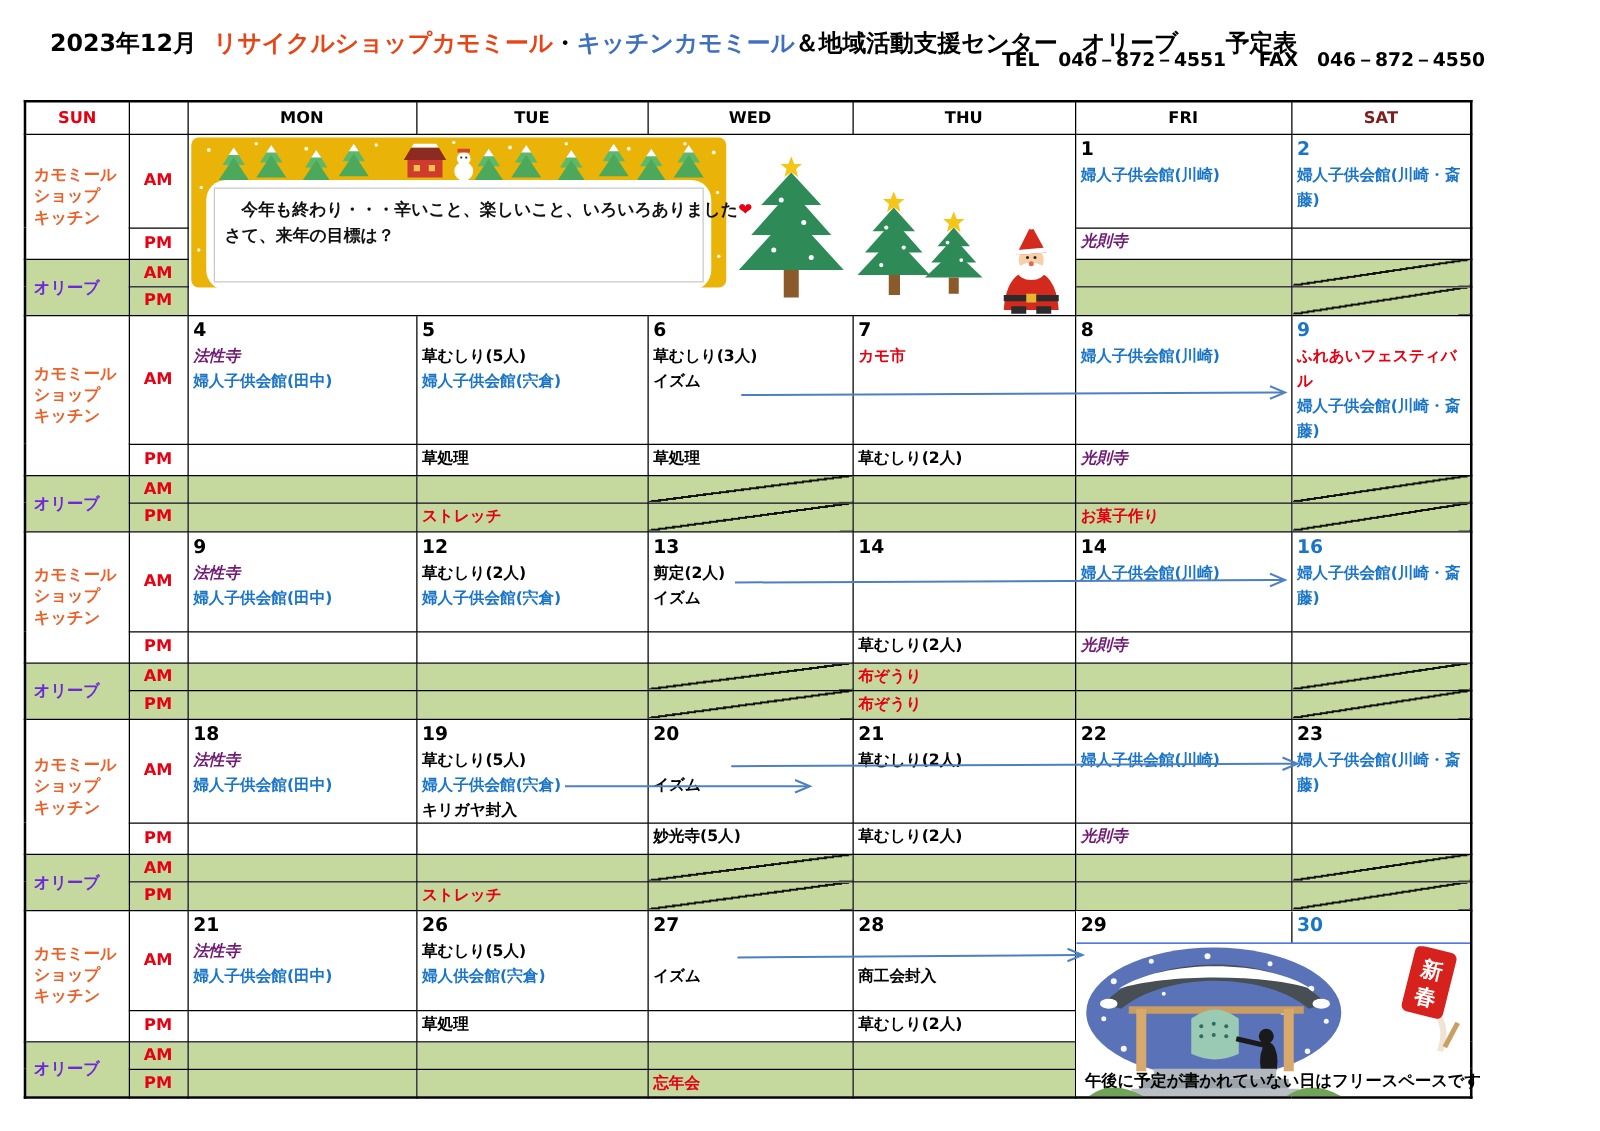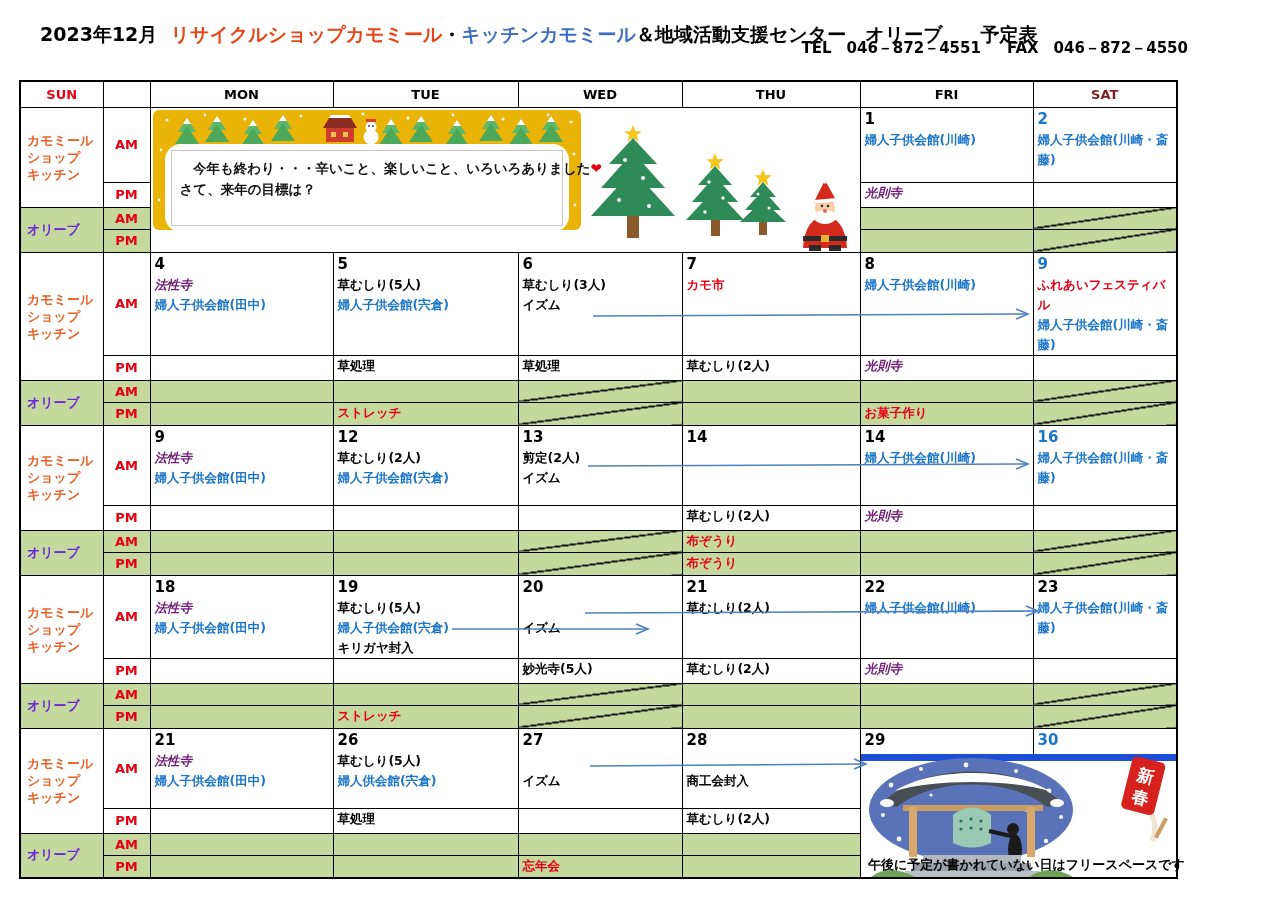--- a/index.html
+++ b/index.html
@@ -35,21 +35,21 @@
   .xmasb{position:absolute;left:2px;top:2px;width:428px;height:120px;background:#eab308;border-radius:6px;}
   .xmasb svg{position:absolute;left:0;top:0;}
   .bubble{position:absolute;left:12px;top:34px;width:404px;height:88px;background:#fff;border-radius:16px;}
   .bub-in{position:absolute;left:6px;top:6px;right:6px;bottom:6px;border:1px solid #c9c9c9;padding:7px 8px 0 8px;}
   .bl{font-size:13.5px;font-weight:600;color:#111;line-height:21px;white-space:nowrap;}
   .heart{color:#e60012;}
   .clip{position:absolute;left:436px;top:4px;}
 
   
   .merged5{position:relative;background:#fff;}
-  .m5strip{position:absolute;left:0;top:0;width:100%;height:25px;border-bottom:7px solid #1d4ed8;display:flex;}
+  .m5strip{position:absolute;left:0;top:0;width:100%;height:25px;border-bottom:1px solid #1d4ed8;display:flex;}
   .m5strip .d29{width:172px;border-right:1px solid #000;}
   .m5strip .d30{flex:1;}
   .bellart{position:absolute;left:0;top:26px;}
   .kite{position:absolute;left:250px;top:28px;}
 
   .arrows{position:absolute;left:0;top:0;z-index:5;pointer-events:none;}
 </style>
 </head>
 <body>
 

